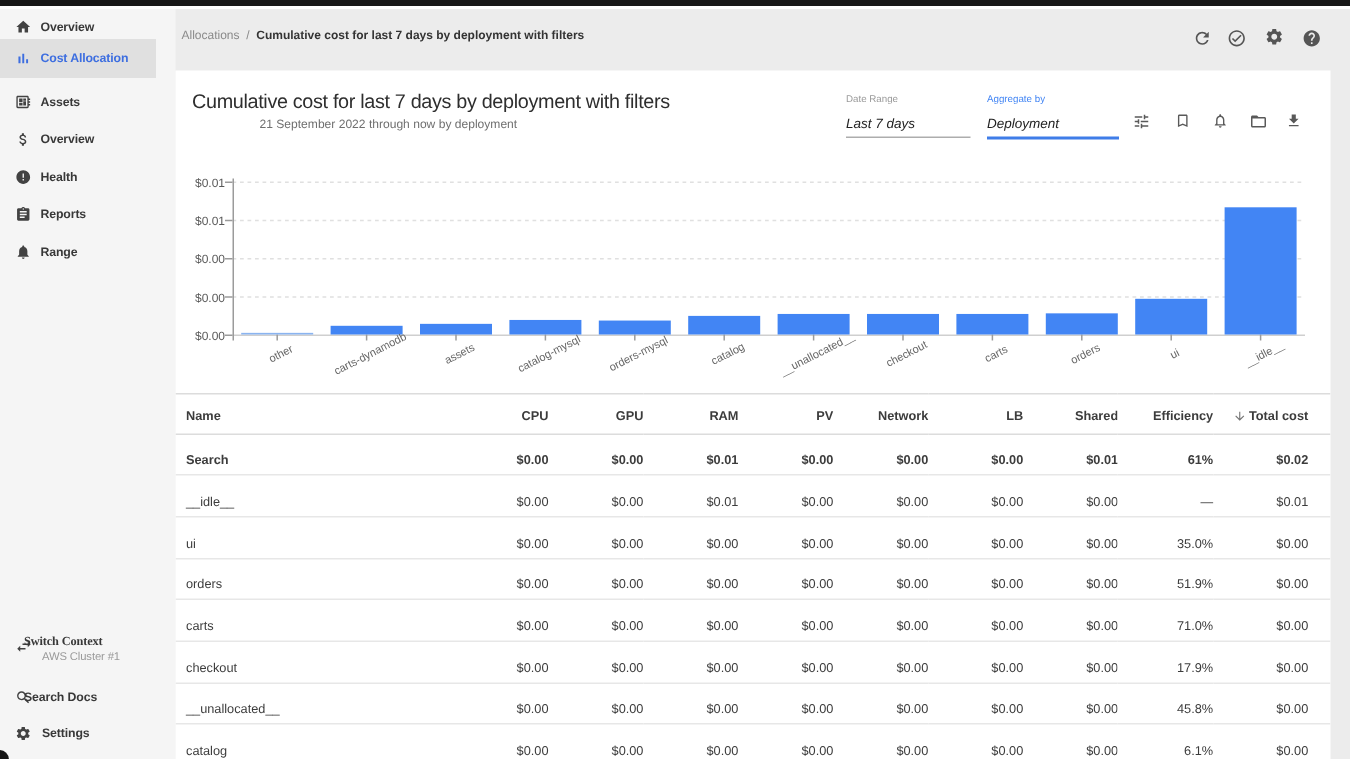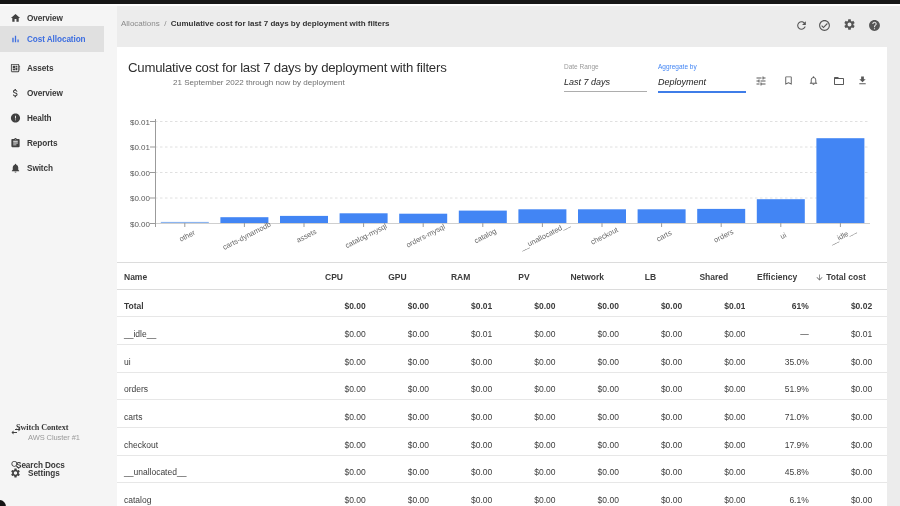--- a/index.html
+++ b/index.html
@@ -19,21 +19,21 @@
 #crumb { left:121px; top:18.5px; font-size:8px; color:#8a8a8a; }
 #crumb b { color:#333333; font-weight:700; }
 #title { left:128px; top:60px; font-size:13.2px; font-weight:400; color:#2e2e2e; letter-spacing:-0.22px; }
 #subtitle { left:129px; top:77.5px; font-size:8.05px; color:#6f6f6f;margin-left:44px; }
 .ctl-label { position:absolute; font-size:6.5px; color:#9a9a9a; }
 .ctl-val { position:absolute; font-size:9px; color:#222222;font-style:italic; }
 #dr-line { left:564px; top:91px; width:83px; height:1px; background:#adadad; }
 #ag-line { left:658px; top:91px; width:88px; height:2px; background:#3f7de8; }
 table { border-collapse:collapse; table-layout:fixed; width:770px; }
 th,td { font-size:8.5px; color:#3c3c3c; white-space:nowrap; overflow:hidden; }
-th { font-weight:700; text-align:center; padding-right:0; height:26.5px; padding-top:3px; }
+th { font-weight:700; text-align:right; padding-right:0; height:26.5px; padding-top:3px; }
 td { text-align:right; height:27.7px; padding-top:7px; }
 th:first-child, td:first-child { text-align:left; padding-left:7px; }
 tr { border-bottom:1px solid #e7e7e7; }
 tr.hdr { border-top:1px solid #dcdcdc; border-bottom:1px solid #dcdcdc; }
 td.b { font-weight:700; }
 #blcorner { left:-7px; top:500px; width:13px; height:13px; background:#141414; border-radius:7px; }
 </style>
 </head>
 <body>
 <div class="abs" id="topbar"></div>
@@ -73,37 +73,37 @@
 <div class="mi" style="top:130px;">
   <svg width="11" height="11" viewBox="0 0 24 24" fill="#424242">
       <path d="M19 3h-4.18C14.4 1.84 13.3 1 12 1c-1.3 0-2.4.84-2.82 2H5c-1.1 0-2 .9-2 2v14c0 1.1.9 2 2 2h14c1.1 0 2-.9 2-2V5c0-1.1-.9-2-2-2zm-7 0c.55 0 1 .45 1 1s-.45 1-1 1-1-.45-1-1 .45-1 1-1zm2 14H7v-2h7v2zm3-4H7v-2h10v2zm0-4H7V7h10v2z"></path>
     </svg>
   <span class="txt">Reports</span>
 </div>
 <div class="mi" style="top:155px;">
   <svg width="11" height="11" viewBox="0 0 24 24" fill="#424242">
       <path d="M12 22c1.1 0 2-.9 2-2h-4c0 1.1.89 2 2 2zm6-6v-5c0-3.07-1.64-5.64-4.5-6.32V4c0-.83-.67-1.5-1.5-1.5s-1.5.67-1.5 1.5v.68C7.63 5.36 6 7.92 6 11v5l-2 2v1h16v-1l-2-2z"></path>
     </svg>
-  <span class="txt">Switch</span>
+  <span class="txt">Range</span>
 </div>
 
 <div class="mi" style="top:419px; height:24px;">
   <svg width="12" height="12" viewBox="0 0 24 24" fill="#424242">
       <path d="M6.99 11L3 15l3.99 4v-3H14v-2H6.99v-3zM21 9l-3.99-4v3H10v2h7.01v3L21 9z"></path>
     </svg>
   <span class="txt" style="left:16px; top:4px; transform:none;font-family:Liberation Serif, serif;">Switch Context</span>
   <span class="txt" style="left:28px; top:14px; transform:none; font-size:7.5px; color:#9a9a9a; font-weight:400;">AWS Cluster #1</span>
 </div>
 <div class="mi" style="top:452px;">
   <svg width="11" height="11" viewBox="0 0 24 24" fill="#424242">
       <path d="M15.5 14h-.79l-.28-.27C15.41 12.59 16 11.11 16 9.5 16 5.91 13.09 3 9.5 3S3 5.91 3 9.5 5.91 16 9.5 16c1.61 0 3.09-.59 4.23-1.57l.27.28v.79l5 5L20.49 19l-5-4.99zM9.5 14C7.01 14 5 11.99 5 9.5S7.01 5 9.5 5 14 7.01 14 9.5 11.99 14 9.5 14z"></path>
     </svg>
   <span class="txt" style="left:16px;">Search Docs</span>
 </div>
-<div class="mi" style="top:460px;padding-left:20px;">
+<div class="mi" style="top:476px;padding-left:20px;">
   <svg width="11" height="11" viewBox="0 0 24 24" fill="#424242">
       <path d="M19.14,12.94c0.04-0.3,0.06-0.61,0.06-0.94c0-0.32-0.02-0.64-0.07-0.94l2.03-1.58c0.18-0.14,0.23-0.41,0.12-0.61 l-1.92-3.32c-0.12-0.22-0.37-0.29-0.59-0.22l-2.39,0.96c-0.5-0.38-1.03-0.7-1.62-0.94L14.4,2.81c-0.04-0.24-0.24-0.41-0.48-0.41 h-3.84c-0.24,0-0.43,0.17-0.47,0.41L9.25,5.35C8.66,5.59,8.12,5.92,7.63,6.29L5.24,5.33c-0.22-0.08-0.47,0-0.59,0.22L2.74,8.87 C2.62,9.08,2.66,9.34,2.86,9.48l2.03,1.58C4.84,11.36,4.8,11.69,4.8,12s0.02,0.64,0.07,0.94l-2.03,1.58 c-0.18,0.14-0.23,0.41-0.12,0.61l1.92,3.32c0.12,0.22,0.37,0.29,0.59,0.22l2.39-0.96c0.5,0.38,1.03,0.7,1.62,0.94l0.36,2.54 c0.05,0.24,0.24,0.41,0.48,0.41h3.84c0.24,0,0.44-0.17,0.47-0.41l0.36-2.54c0.59-0.24,1.13-0.56,1.62-0.94l2.39,0.96 c0.22,0.08,0.47,0,0.59-0.22l1.92-3.32c0.12-0.22,0.07-0.47-0.12-0.61L19.14,12.94z M12,15.6c-1.98,0-3.6-1.62-3.6-3.6 s1.62-3.6,3.6-3.6s3.6,1.62,3.6,3.6S13.98,15.6,12,15.6z"></path>
     </svg>
   <span class="txt" style="left:28px;">Settings</span>
 </div>
 <div class="abs" id="blcorner"></div>
 
 <div class="abs" id="crumb">Allocations&nbsp; /&nbsp; <b>Cumulative cost for last 7 days by deployment with filters</b></div>
 <svg class="abs" style="left:795px;top:18.5px;" width="13" height="13" viewBox="0 0 24 24" fill="#555">
     <path d="M17.65 6.35C16.2 4.9 14.21 4 12 4c-4.42 0-7.99 3.58-7.99 8s3.57 8 7.99 8c3.73 0 6.84-2.55 7.73-6h-2.08c-.82 2.33-3.04 4-5.65 4-3.31 0-6-2.69-6-6s2.69-6 6-6c1.66 0 3.14.69 4.22 1.78L13 11h7V4l-2.35 2.35z"></path>
@@ -233,21 +233,21 @@
           <th>PV</th>
           <th>Network</th>
           <th>LB</th>
           <th>Shared</th>
           <th>Efficiency</th>
           <th style="padding-right:15px;"><svg width="9" height="9" viewBox="0 0 24 24" style="vertical-align:-1.5px;margin-right:2px;">
               <path fill="#757575" d="M20 12l-1.41-1.41L13 16.17V4h-2v12.17l-5.58-5.59L4 12l8 8 8-8z"></path>
             </svg>Total cost</th>
         </tr>
 <tr>
-          <td class="b">Total</td>
+          <td class="b">Search</td>
           <td class="b">$0.00</td>
           <td class="b">$0.00</td>
           <td class="b">$0.01</td>
           <td class="b">$0.00</td>
           <td class="b">$0.00</td>
           <td class="b">$0.00</td>
           <td class="b">$0.01</td>
           <td class="b">61%</td>
           <td class="b" style="padding-right:15px;">$0.02</td>
         </tr>

